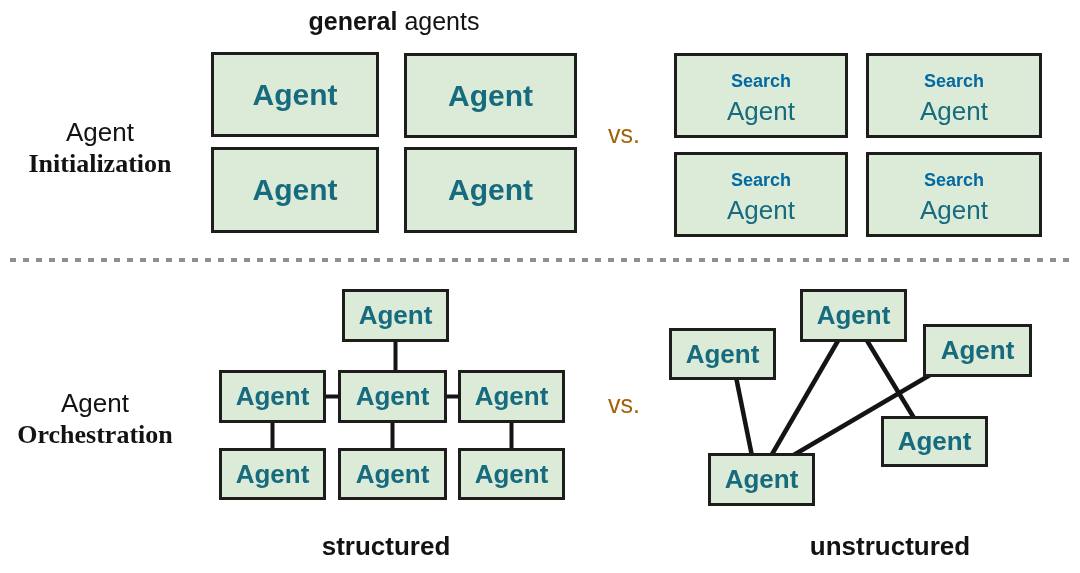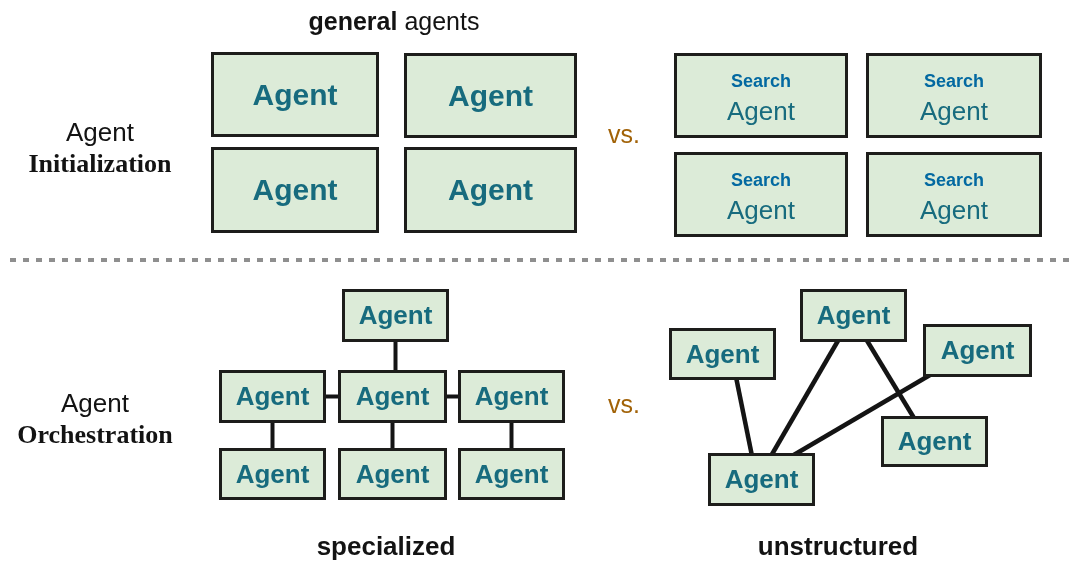--- a/index.html
+++ b/index.html
@@ -138,16 +138,16 @@
   <div class="abs abox small-agent" style="left:923px;top:324px;width:109px;height:53px;">
       <span class="teal">Agent</span>
     </div>
   <div class="abs abox small-agent" style="left:881px;top:416px;width:107px;height:51px;">
       <span class="teal">Agent</span>
     </div>
   <div class="abs abox small-agent" style="left:708px;top:453px;width:107px;height:53px;">
       <span class="teal">Agent</span>
     </div>
 
-  <div class="abs caption" style="left:276px;top:531px;width:220px;">specialized</div>
-  <div class="abs caption" style="left:748px;top:531px;width:180px;">unstructured</div>
+  <div class="abs caption" style="left:276px;top:531px;width:220px;">structured</div>
+  <div class="abs caption" style="left:800px;top:531px;width:180px;">unstructured</div>
 
 </div>
 
 </body></html>

